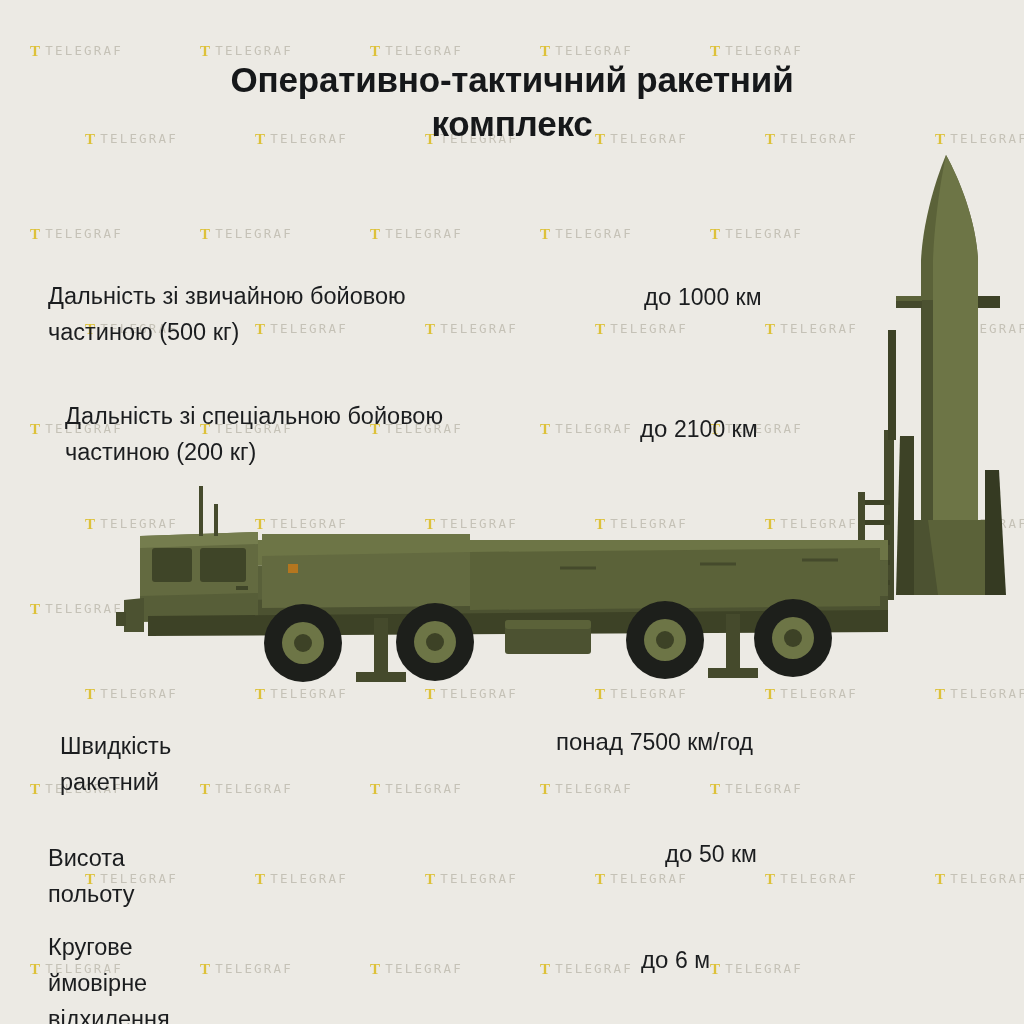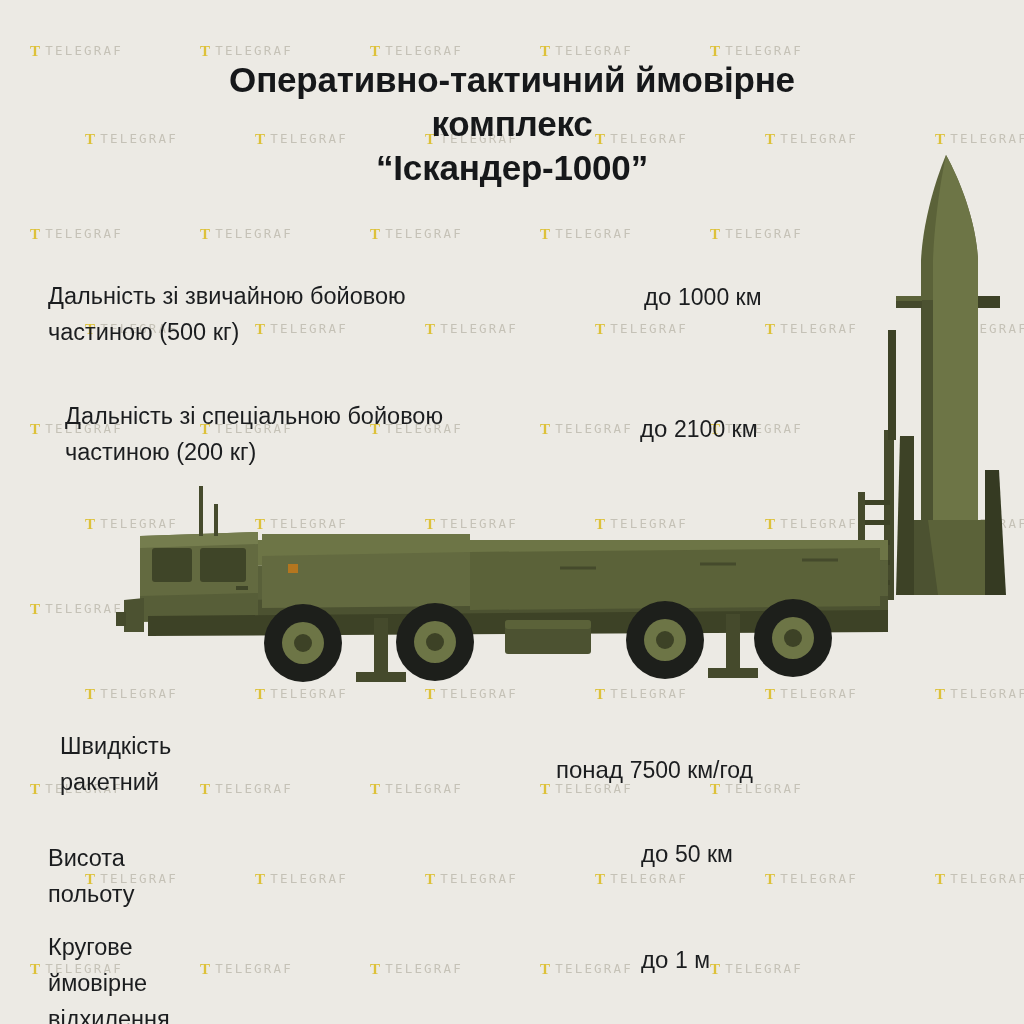--- a/index.html
+++ b/index.html
@@ -81,24 +81,24 @@
   .row .value b { font-weight: normal; font-size: 23px; }
 
   
   #row-range-conventional .label { left: 48px;  top: 278px; width: 520px; }
   #row-range-conventional .value { left: 644px; top: 283px; }
 
   #row-range-special .label     { left: 65px;  top: 398px; width: 540px; }
   #row-range-special .value     { left: 640px; top: 415px; }
 
   #row-speed .label             { left: 60px;  top: 728px; }
-  #row-speed .value             { left: 556px; top: 756px; }
+  #row-speed .value             { left: 556px; top: 728px; }
 
   #row-altitude .label          { left: 48px;  top: 840px; }
-  #row-altitude .value          { left: 641px; top: 840px; }
+  #row-altitude .value          { left: 665px; top: 840px; }
 
   #row-cep .label               { left: 48px;  top: 929px; }
   #row-cep .value               { left: 641px; top: 946px; }
 
   
   .art {
     position: absolute;
     left: 0; top: 0;
     width: 1024px; height: 1024px;
     z-index: 2;
@@ -271,23 +271,22 @@
         <circle cx="793" cy="638" r="21" fill="#6d7546"></circle>
         <circle cx="793" cy="638" r="9" fill="#3d4226"></circle>
       </g>
     </g>
   </g>
 </svg>
 
 <div class="sheet">
 
   <div class="title">
-    <span class="l1">Оперативно-тактичний ймовірне</span>
+    <span class="l1">Оперативно-тактичний ракетний</span>
     <span class="l2">комплекс</span>
-    <span class="l3">“Іскандер-1000”</span>
   </div>
 
   <div class="row" id="row-range-conventional">
     <div class="label">Дальність зі звичайною бойовою
 частиною (500 кг)</div>
     <div class="value"><span>до </span><b>1000 км</b></div>
   </div>
 
   <div class="row" id="row-range-special">
     <div class="label">Дальність зі спеціальною бойовою
@@ -300,16 +299,16 @@
     <div class="value"><span>понад </span><b>7500 км/год</b></div>
   </div>
 
   <div class="row" id="row-altitude">
     <div class="label">Висота польоту</div>
     <div class="value"><span>до </span><b>50 км</b></div>
   </div>
 
   <div class="row" id="row-cep">
     <div class="label">Кругове ймовірне відхилення</div>
-    <div class="value"><span>до </span><b>1 м</b></div>
+    <div class="value"><span>до </span><b>6 м</b></div>
   </div>
 
 </div>
 
 </body></html>

